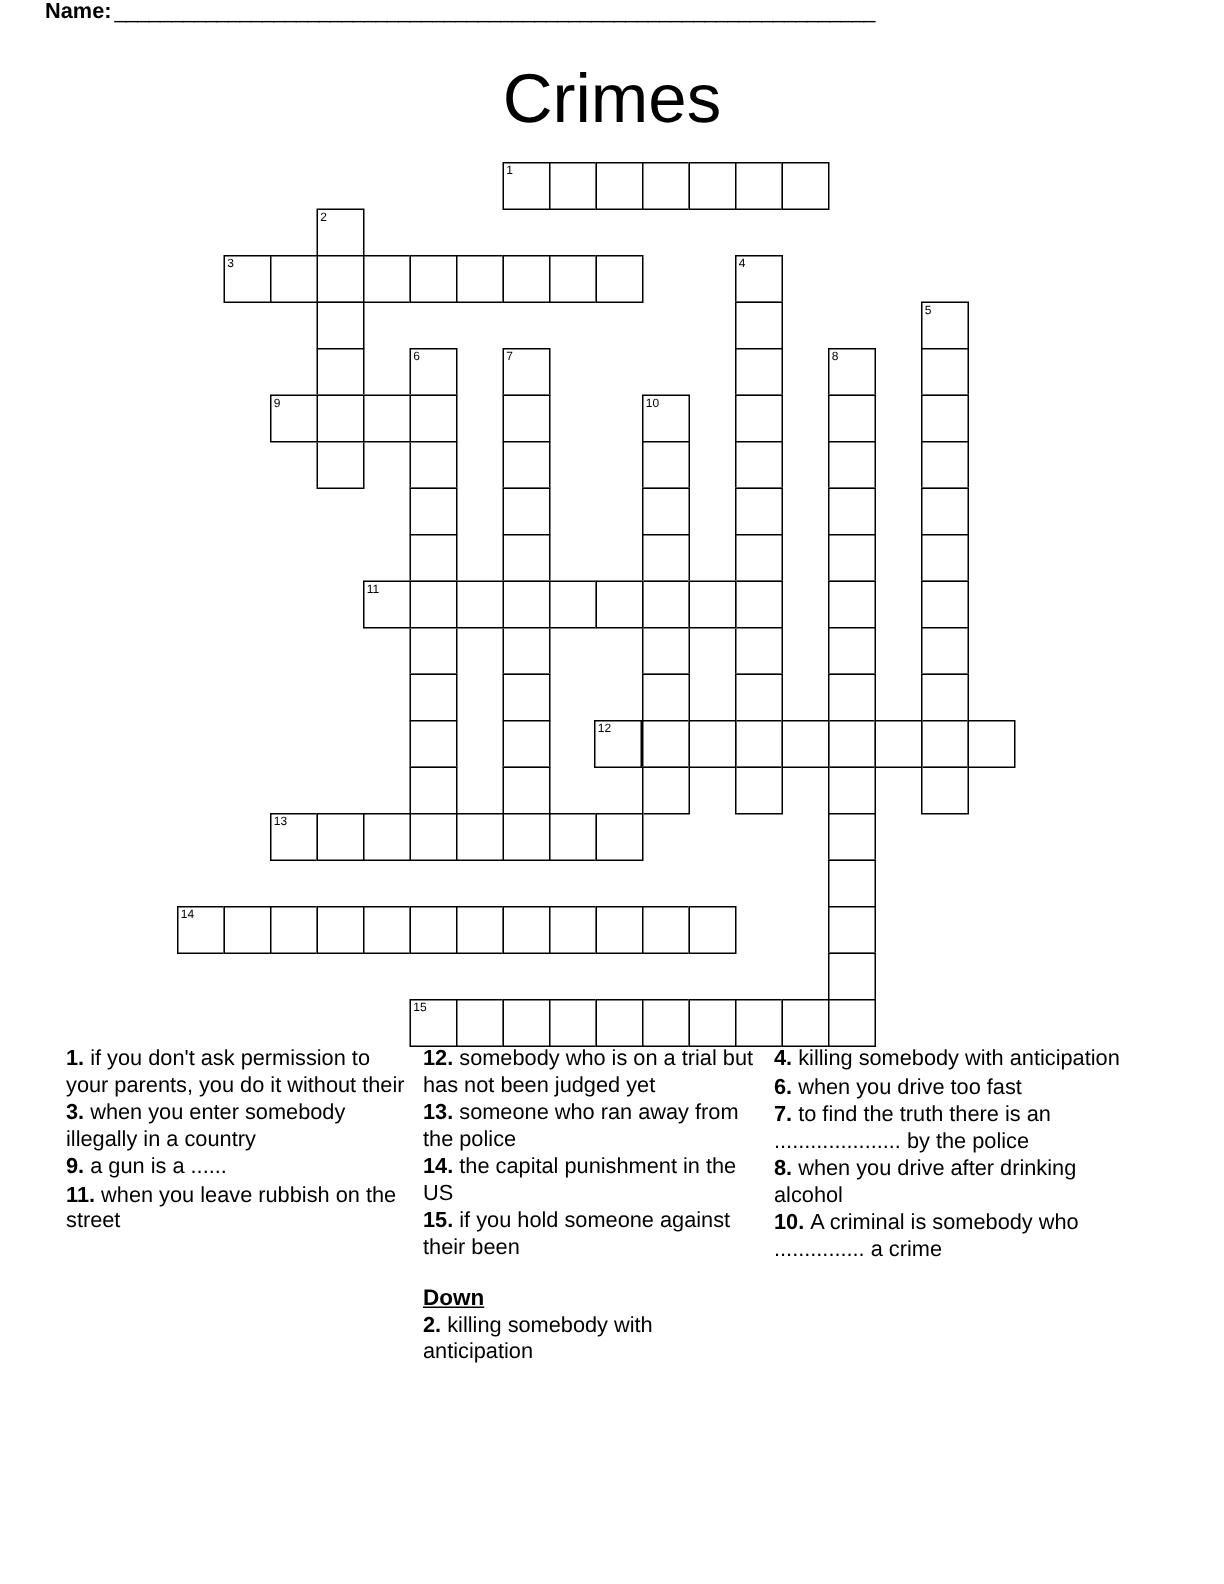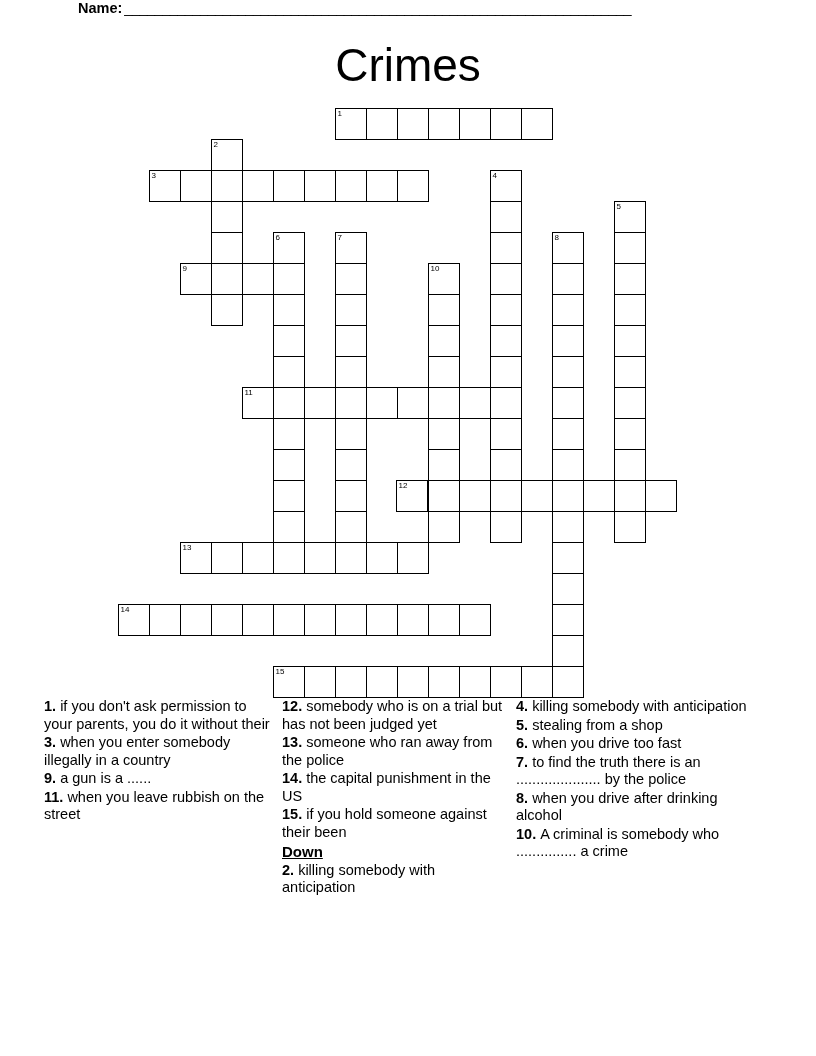--- a/index.html
+++ b/index.html
@@ -25,21 +25,20 @@
   
   .name-row {
     position: absolute;
     left: 30px;
     top: 0px;
     width: 720px;
     font-size: 14.5px;
     white-space: nowrap;
     display: flex;
     align-items: baseline;
-    margin-left: 48px;
   }
   .name-label {
     font-weight: 700;
     margin-right: 2px;
   }
   .name-rule {
     flex: 1;
     letter-spacing: -0.5px;
     overflow: hidden;
   }
@@ -289,29 +288,28 @@
           <div class="clue"><b>11. </b><span>when you leave rubbish on the street</span></div>
         </div>
     </div>
     <div class="clue-col col2">
       <div id="col2-clues">
           <div class="clue"><b>12. </b><span>somebody who is on a trial but has not been judged yet</span></div>
           <div class="clue"><b>13. </b><span>someone who ran away from the police</span></div>
           <div class="clue"><b>14. </b><span>the capital punishment in the US</span></div>
           <div class="clue"><b>15. </b><span>if you hold someone against their been</span></div>
         </div>
-      <div class="section-head" style="margin-top:2px;">Down</div>
+      <div class="section-head" style="margin-top:16px;">Down</div>
       <div id="col2-down">
           <div class="clue"><b>2. </b><span>killing somebody with anticipation</span></div>
         </div>
     </div>
     <div class="clue-col col3">
       <div id="col3-clues">
           <div class="clue"><b>4. </b><span>killing somebody with anticipation</span></div>
-          <div class="clue"><b>5. </b><span>stealing from a shop</span></div>
           <div class="clue"><b>6. </b><span>when you drive too fast</span></div>
           <div class="clue"><b>7. </b><span>to find the truth there is an ..................... by the police</span></div>
           <div class="clue"><b>8. </b><span>when you drive after drinking alcohol</span></div>
           <div class="clue"><b>10. </b><span>A criminal is somebody who ............... a crime</span></div>
         </div>
     </div>
   </div>
 
 </div>
 

